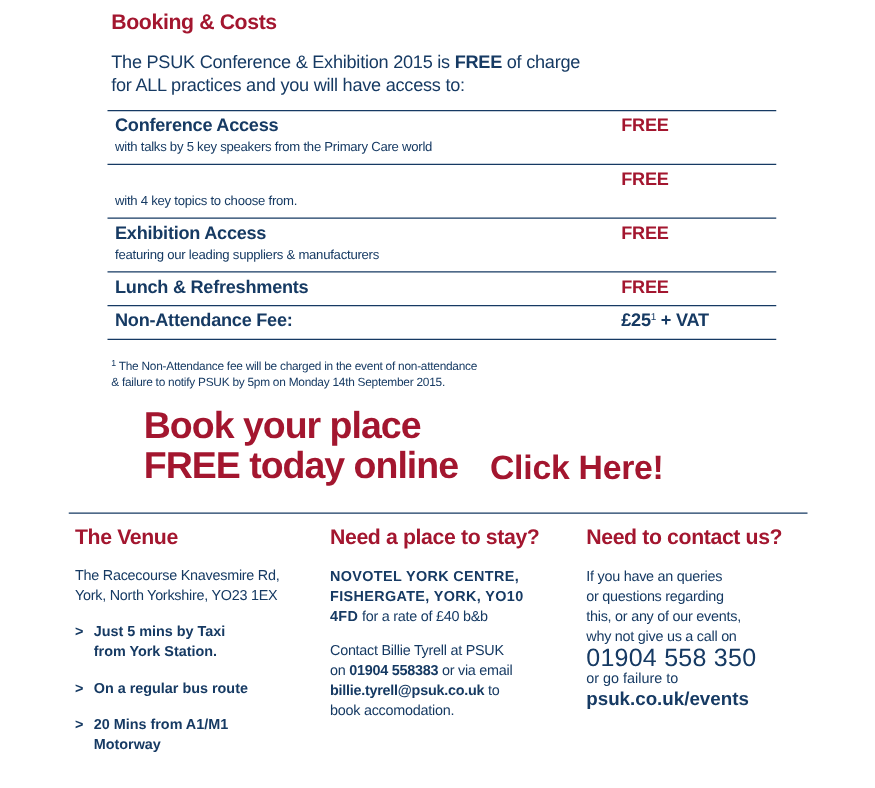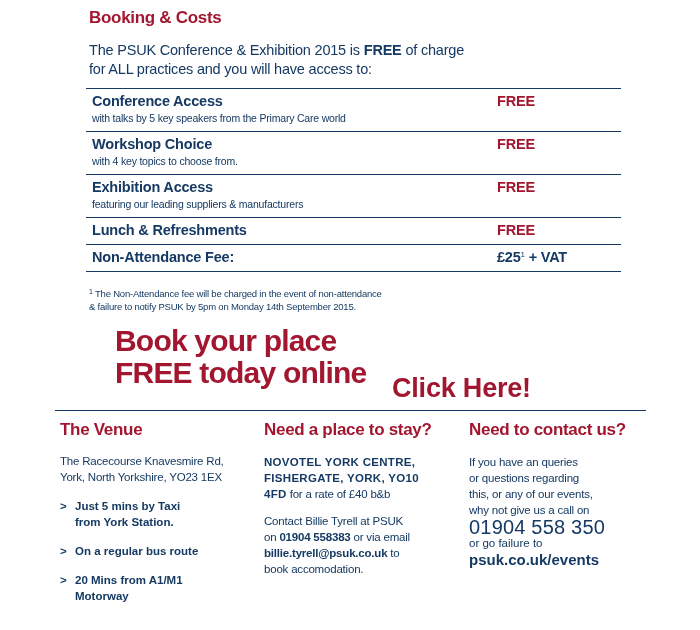--- a/index.html
+++ b/index.html
@@ -27,21 +27,21 @@
     .row.short2 { height: 26px; }
     .row.short2 .name, .row.short2 .price { top: 4px; }
     sup { font-size: 8px; vertical-align: 5px; font-weight: normal; }
 
     .footnote { left: 89px; top: 285px; font-size: 9.5px; line-height: 13px; letter-spacing: -0.2px; width: 360px; }
     .footnote sup { font-size: 7px; vertical-align: 3px; }
 
     .cta { left: 115px; top: 325px; font-size: 30px; font-weight: bold; line-height: 32px; letter-spacing: -0.8px; }
     .cta .free { font-weight: 900; }
     .cta .online { font-weight: bold; }
-    .click-here { left: 392px; top: 359px; font-size: 27px; font-weight: bold; letter-spacing: -0.2px; cursor: pointer; margin-top: 14px; }
+    .click-here { left: 392px; top: 359px; font-size: 27px; font-weight: bold; letter-spacing: -0.2px; cursor: pointer; }
 
     .divider { left: 55px; top: 410px; width: 591px; border-top: 1.5px solid #163a63; }
 
     .col { position: absolute; top: 420px; }
     .col h3 { margin: 0; font-size: 17px; font-weight: bold; letter-spacing: -0.3px; }
     .col .p { font-size: 11.5px; line-height: 16px; letter-spacing: -0.2px; }
 
     .col-venue { left: 60px; width: 200px; }
     .col-venue .addr { margin-top: 13px; }
     .bullets { margin-top: 13px; }
@@ -67,21 +67,20 @@
 
 <div class="abs intro navy"><span>The PSUK Conference &amp; Exhibition 2015 is </span><b>FREE</b><span> of charge for ALL practices and you will have access to:</span></div>
 
 <div class="abs table">
   <div class="row tall">
     <div class="name navy">Conference Access</div>
     <div class="desc navy">with talks by 5 key speakers from the Primary Care world</div>
     <div class="price red">FREE</div>
   </div>
   <div class="row tall">
-    <div class="name navy">Workshop Choice</div>
     <div class="desc navy">with 4 key topics to choose from.</div>
     <div class="price red">FREE</div>
   </div>
   <div class="row tall">
     <div class="name navy">Exhibition Access</div>
     <div class="desc navy">featuring our leading suppliers &amp; manufacturers</div>
     <div class="price red">FREE</div>
   </div>
   <div class="row short2">
     <div class="name navy">Lunch &amp; Refreshments</div>

